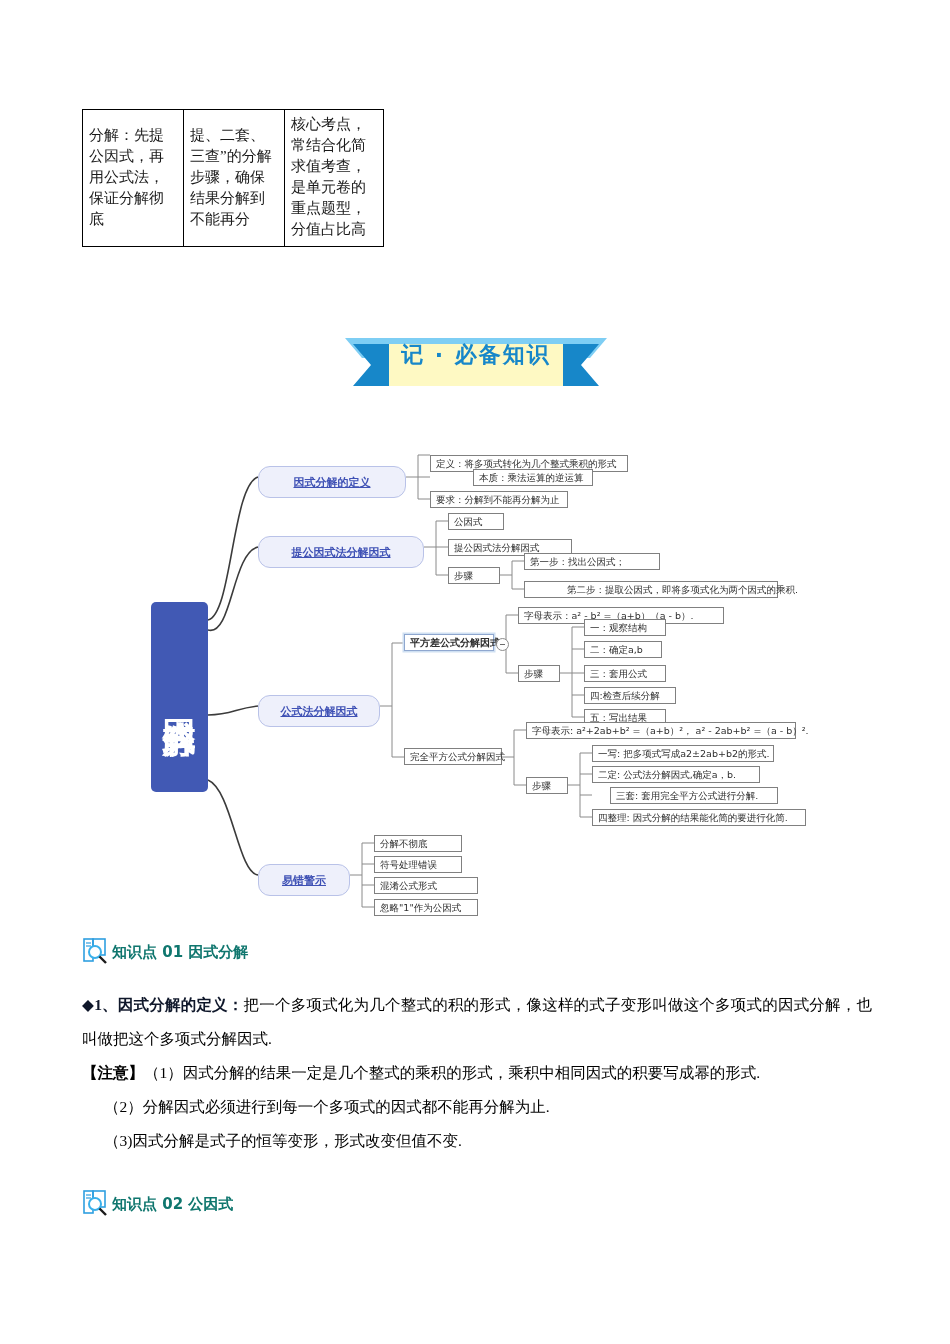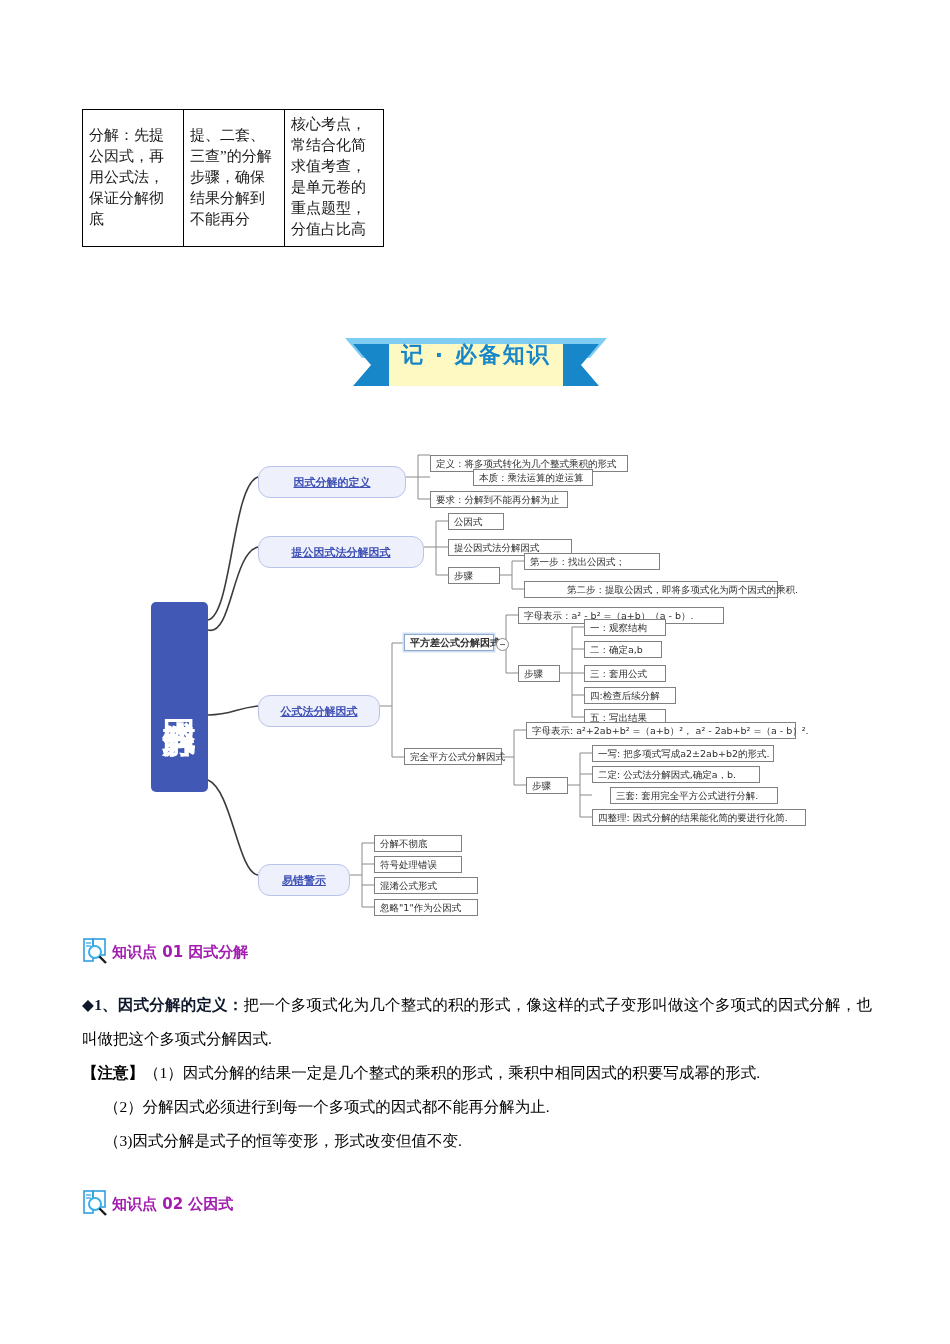--- a/index.html
+++ b/index.html
@@ -189,21 +189,21 @@
     width: 28px;
     height: 28px;
     flex: none;
     position: relative;
     top: 2px;
   }
   .kp-title {
     font-family: "DejaVu Sans", sans-serif;
     font-size: 15px;
     font-weight: bold;
-    color: #a21caf;
+    color: #0f766e;
     line-height: 20px;
     white-space: nowrap;
   }
   .para {
     position: absolute;
     left: 82px;
     width: 790px;
     font-family: "Liberation Serif", "DejaVu Serif", serif;
     font-size: 15.5px;
     line-height: 34px;

